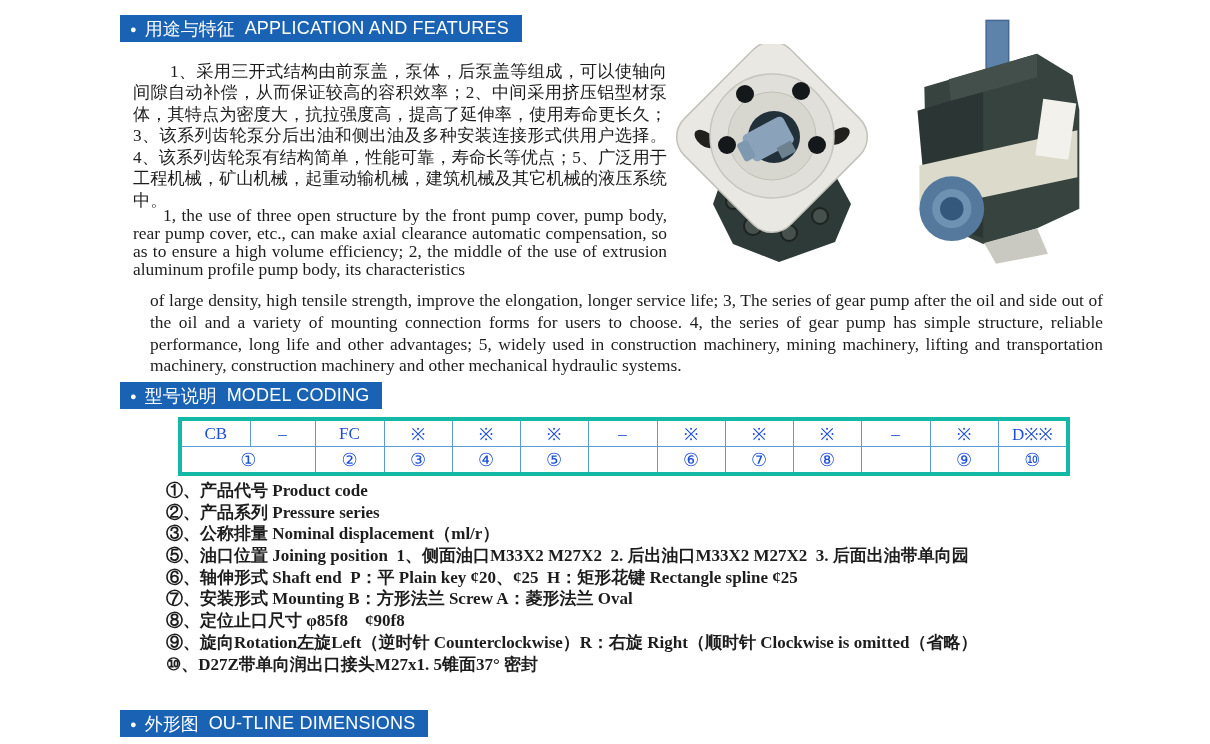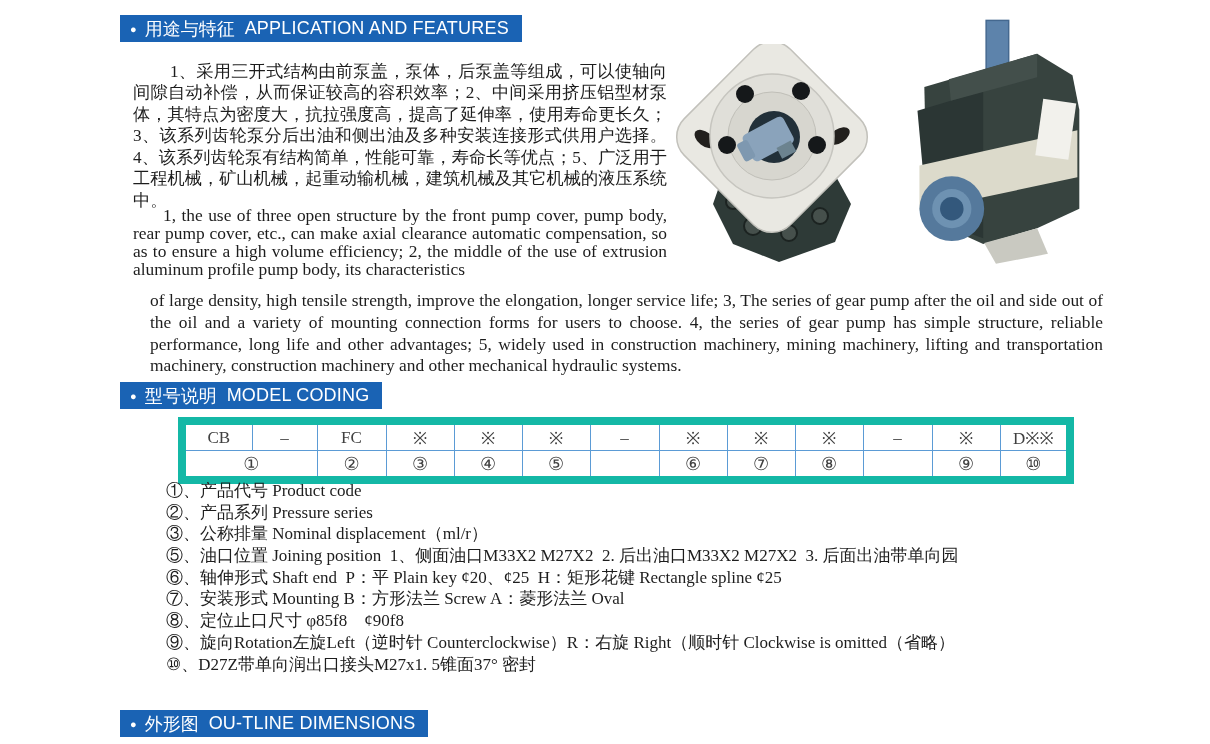--- a/index.html
+++ b/index.html
@@ -34,30 +34,30 @@
   }
   
   .photos{position:absolute;left:668px;top:12px;width:430px;height:266px;}
   .photo{position:absolute;}
   #photo-front{left:4px;top:32px;width:206px;height:226px;}
   #photo-side{left:222px;top:2px;width:206px;height:260px;}
   
   .coding-table{
     position:absolute;left:178px;top:417px;width:888px;
     border-collapse:collapse;table-layout:fixed;
-    border:8px solid #14b8a6;font-size:17px;color:#404040;
+    border:4px solid #14b8a6;font-size:17px;color:#1d4ed8;
   }
   .coding-table td{
     border:1px solid #5b9bd5;text-align:center;height:25px;padding:0;
     font-family:"Liberation Serif","DejaVu Serif",serif;
   }
   .coding-table .r2 td{font-size:18px;}
   
   .legend{position:absolute;left:166px;top:480px;font-size:17px;color:#1d1d1d;}
-  .legend-item{height:21.7px;line-height:21.7px;white-space:pre;}
+  .legend-item{height:21.7px;line-height:21.7px;white-space:pre;font-weight:bold;}
 </style>
 </head>
 <body>
 
 <div class="page">
 
   <div class="sec-header" id="hdr-features">
     <span class="bullet">●</span>
     <span class="h-zh">用途与特征</span>
     <span class="h-en">APPLICATION AND FEATURES</span>

